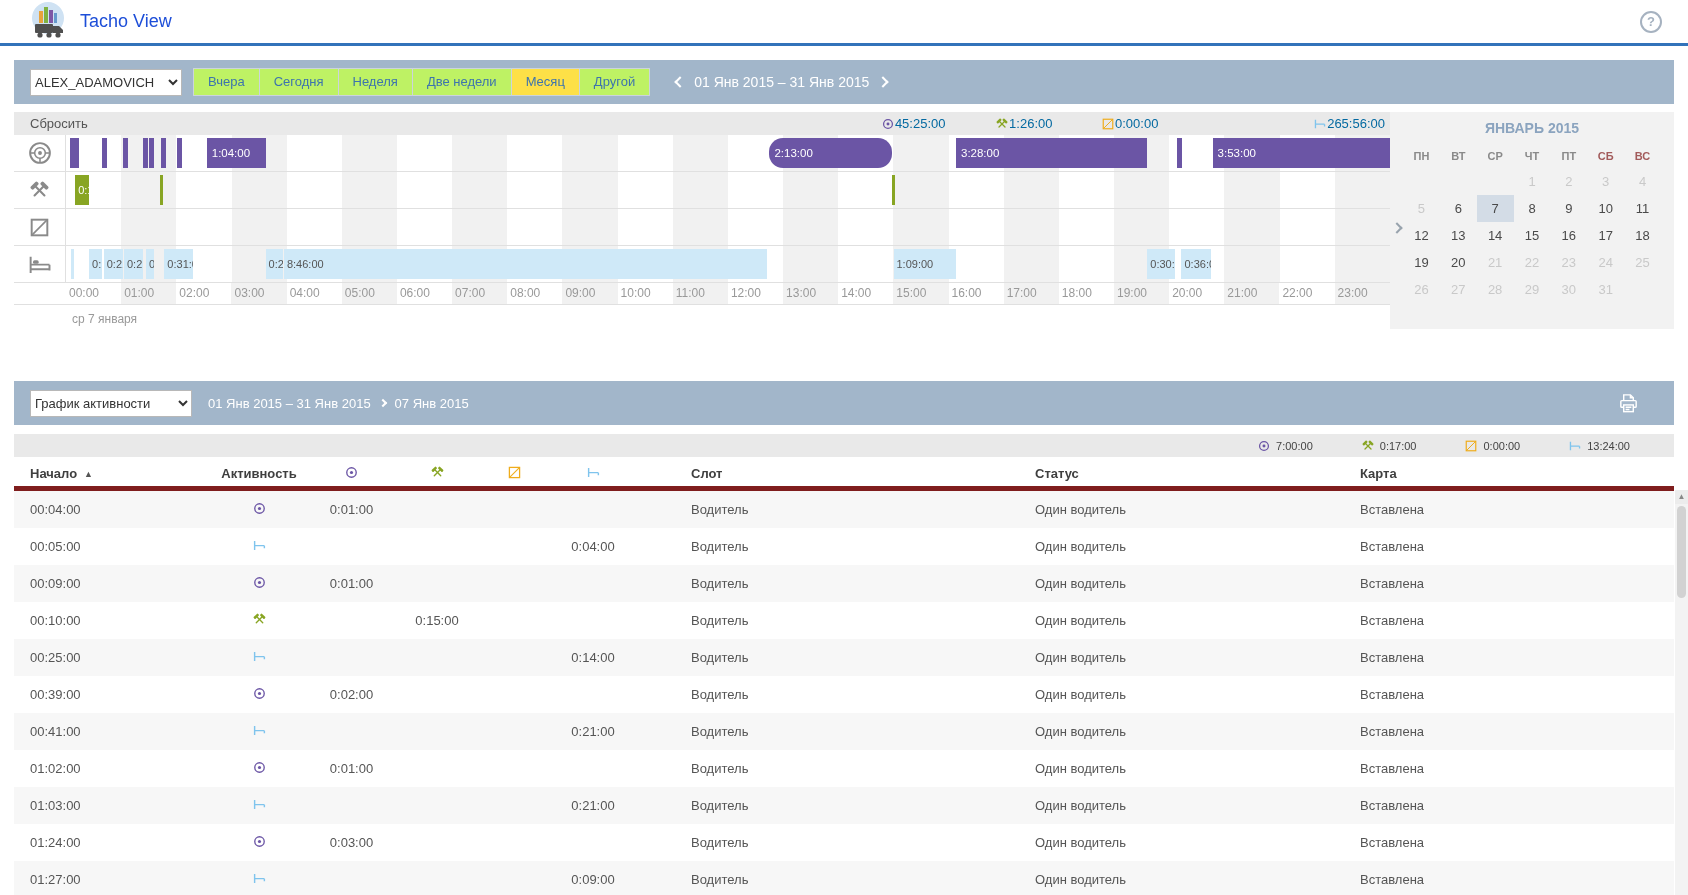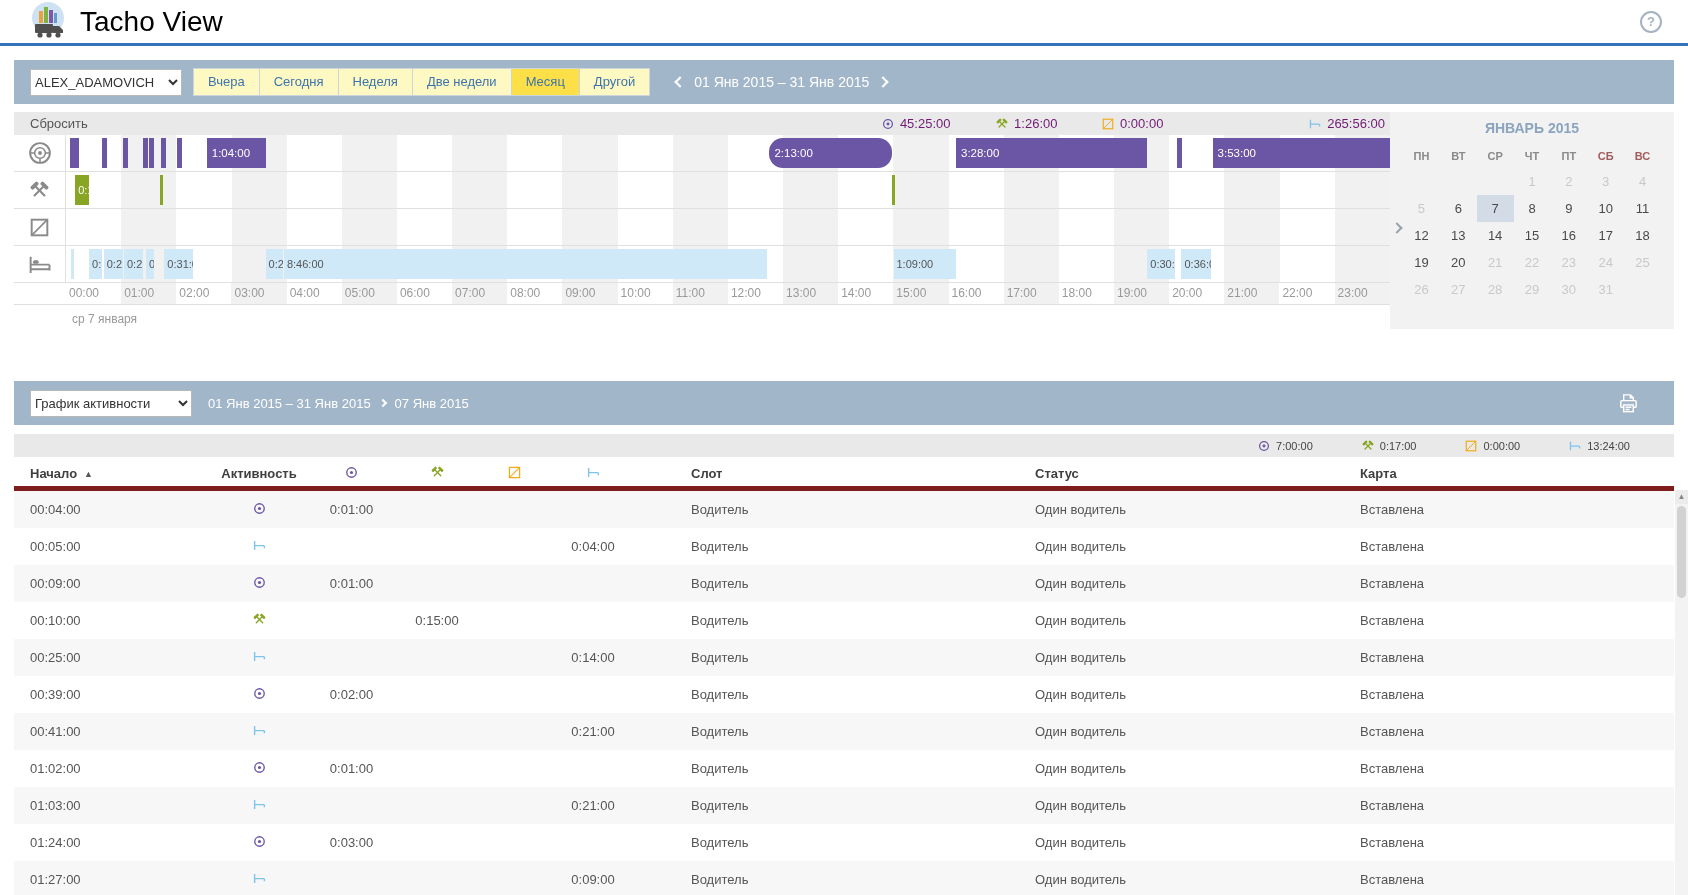--- a/index.html
+++ b/index.html
@@ -3,35 +3,35 @@
 <meta charset="utf-8">
 <style>
   * { box-sizing: border-box; margin: 0; padding: 0; }
   html,body { width:1688px; height:895px; overflow:hidden; background:#fff;
     font-family:"Liberation Sans","DejaVu Sans",sans-serif; position:relative; }
 
   
   .app-header { height:46px; display:flex; align-items:center; padding-left:28px;
     border-bottom:3px solid #3273ba; position:relative; background:#fff; }
   .logo { width:40px; height:42px; margin-right:12px; }
-  .app-title { font-size:28px; color:#000000; }
+  .app-title { font-size:18px; color:#1d4ed8; }
   .help-btn { position:absolute; right:26px; top:11px; width:22px; height:22px;
     border:2px solid #a6b2c0; border-radius:50%; color:#a6b2c0; font-size:13px;
     font-weight:bold; text-align:center; line-height:18px; cursor:pointer; }
 
   .content { padding:0 14px; }
 
   
   .toolbar { height:44px; background:#a2b6ca; margin-top:14px; display:flex;
     align-items:center; padding:0 16px; position:relative; }
   select { width:152px; height:27px; font-size:13px; color:#333; background:#fff;
     border:1px solid #b8b8b8; border-radius:0;
     font-family:"Liberation Sans","DejaVu Sans",sans-serif; }
   .btn-group { display:flex; margin-left:12px; }
-  .tbtn { background:#fef9c3; border:1px solid #ccd4dc; color:#3d74ad; font-size:13px;
+  .tbtn { background:#bef264; border:1px solid #ccd4dc; color:#3d74ad; font-size:13px;
     padding:0 14px; height:28px; line-height:26px; margin-left:-1px; cursor:pointer;
     font-family:inherit; }
   .tbtn.selected { background:#fde047; }
   .date-nav { margin-left:26px; color:#fff; font-size:14px; display:flex;
     align-items:center; gap:10px; }
   .chev { width:8px; height:8px; display:inline-block; cursor:pointer; }
   .chev.left  { border-left:2px solid #fff; border-bottom:2px solid #fff; transform:rotate(45deg); }
   .chev.right { border-left:2px solid #fff; border-bottom:2px solid #fff; transform:rotate(225deg); }
   .crumb-sep { width:6px; height:6px; border-left:2px solid #fff; border-bottom:2px solid #fff;
     transform:rotate(225deg); display:inline-block; }
@@ -39,21 +39,21 @@
     align-items:center; gap:9px; }
   .print-btn { position:absolute; right:34px; top:11px; cursor:pointer; }
 
   
   .timeline-wrap { display:flex; margin-top:8px; }
   .timeline-panel { width:1376px; }
   .reset-bar { height:23px; background:#e9e9e9; position:relative; font-size:13px;
     color:#555; line-height:23px; padding-left:16px; }
   .reset-label { cursor:pointer; }
   .stat { position:absolute; top:0; height:23px; display:flex; align-items:center;
-    gap:5px; font-size:13px; color:#701a75; }
+    font-size:13px; color:#0369a1; }
   .stat.s1{ left:63%; } .stat.s2{ left:71.3%; } .stat.s3{ left:79%; } .stat.s4{ right:5px; }
   .trow { display:flex; height:37px; border-bottom:1px solid #e0e0e0; }
   .ticon { width:52px; display:flex; align-items:center; justify-content:center;
     background:#fff; border-right:1px solid #e0e0e0; }
   .plot { flex:1; position:relative;
     background:repeating-linear-gradient(90deg,#ffffff 0 4.1667%,#f1f1f1 4.1667% 8.3333%); }
   .bar { position:absolute; top:3px; bottom:3px; overflow:hidden; white-space:nowrap;
     font-size:11px; line-height:30px; }
   .bar.driving { background:#6b55a5; color:#fff; padding-left:5px; font-size:11.5px; }
   .bar.work    { background:#88a523; color:#fff; padding-left:3px; }

